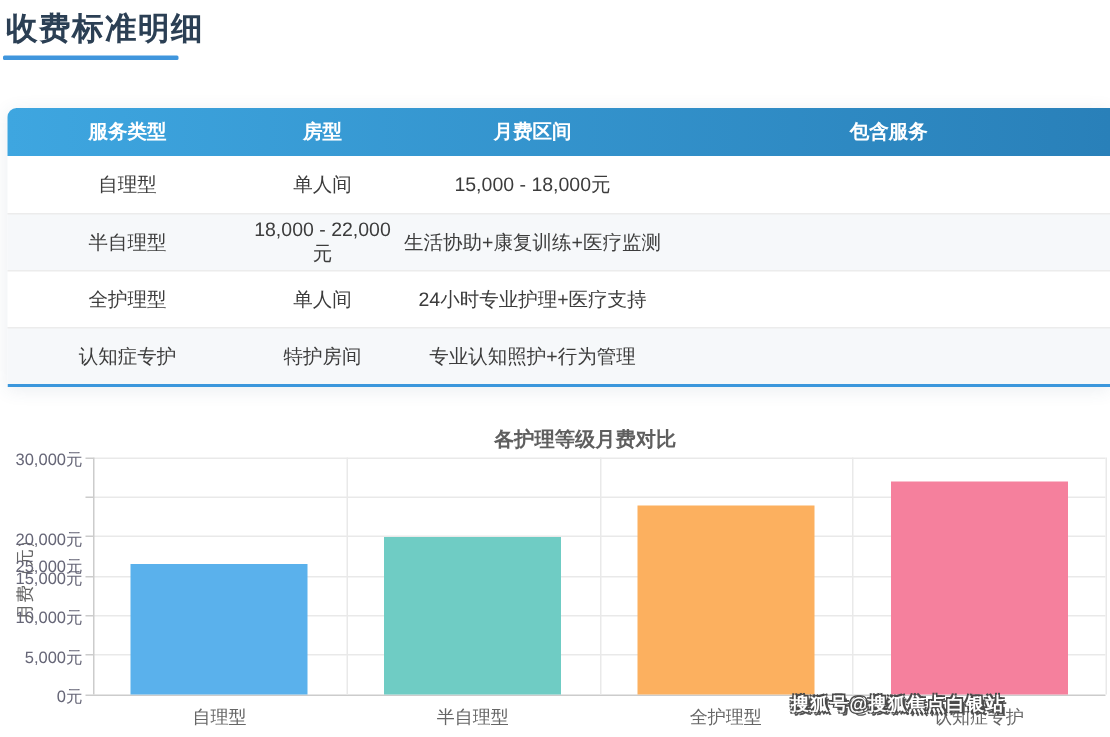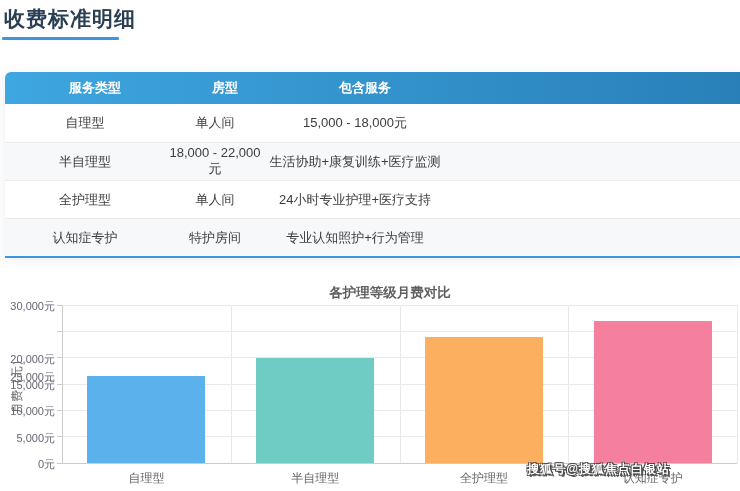--- a/index.html
+++ b/index.html
@@ -49,23 +49,24 @@
 </style>
 </head>
 <body>
 
 <div id="stage">
 
   <div id="page-title">收费标准明细</div>
   <div id="title-underline" style="background: rgb(64, 150, 221);"></div>
 
   <div id="fee-table" style="border-bottom-color: rgb(59, 151, 220);">
-    <div id="table-header" style="background: linear-gradient(90deg, rgb(62, 166, 224), rgb(41, 128, 185)); padding-left: 10px;">
+    <div id="table-header" style="background: linear-gradient(90deg, rgb(62, 166, 224), rgb(41, 128, 185));">
         <div class="t-cell">服务类型</div>
         <div class="t-cell">房型</div>
+        <div class="t-cell">月费区间</div>
         <div class="t-cell">包含服务</div>
       </div>
     <div id="table-body">
         <div class="t-row">
           <div class="t-cell">自理型</div>
           <div class="t-cell">单人间</div>
           <div class="t-cell">15,000 - 18,000元</div>
         </div>
         <div class="t-row alt">
           <div class="t-cell">半自理型</div>

